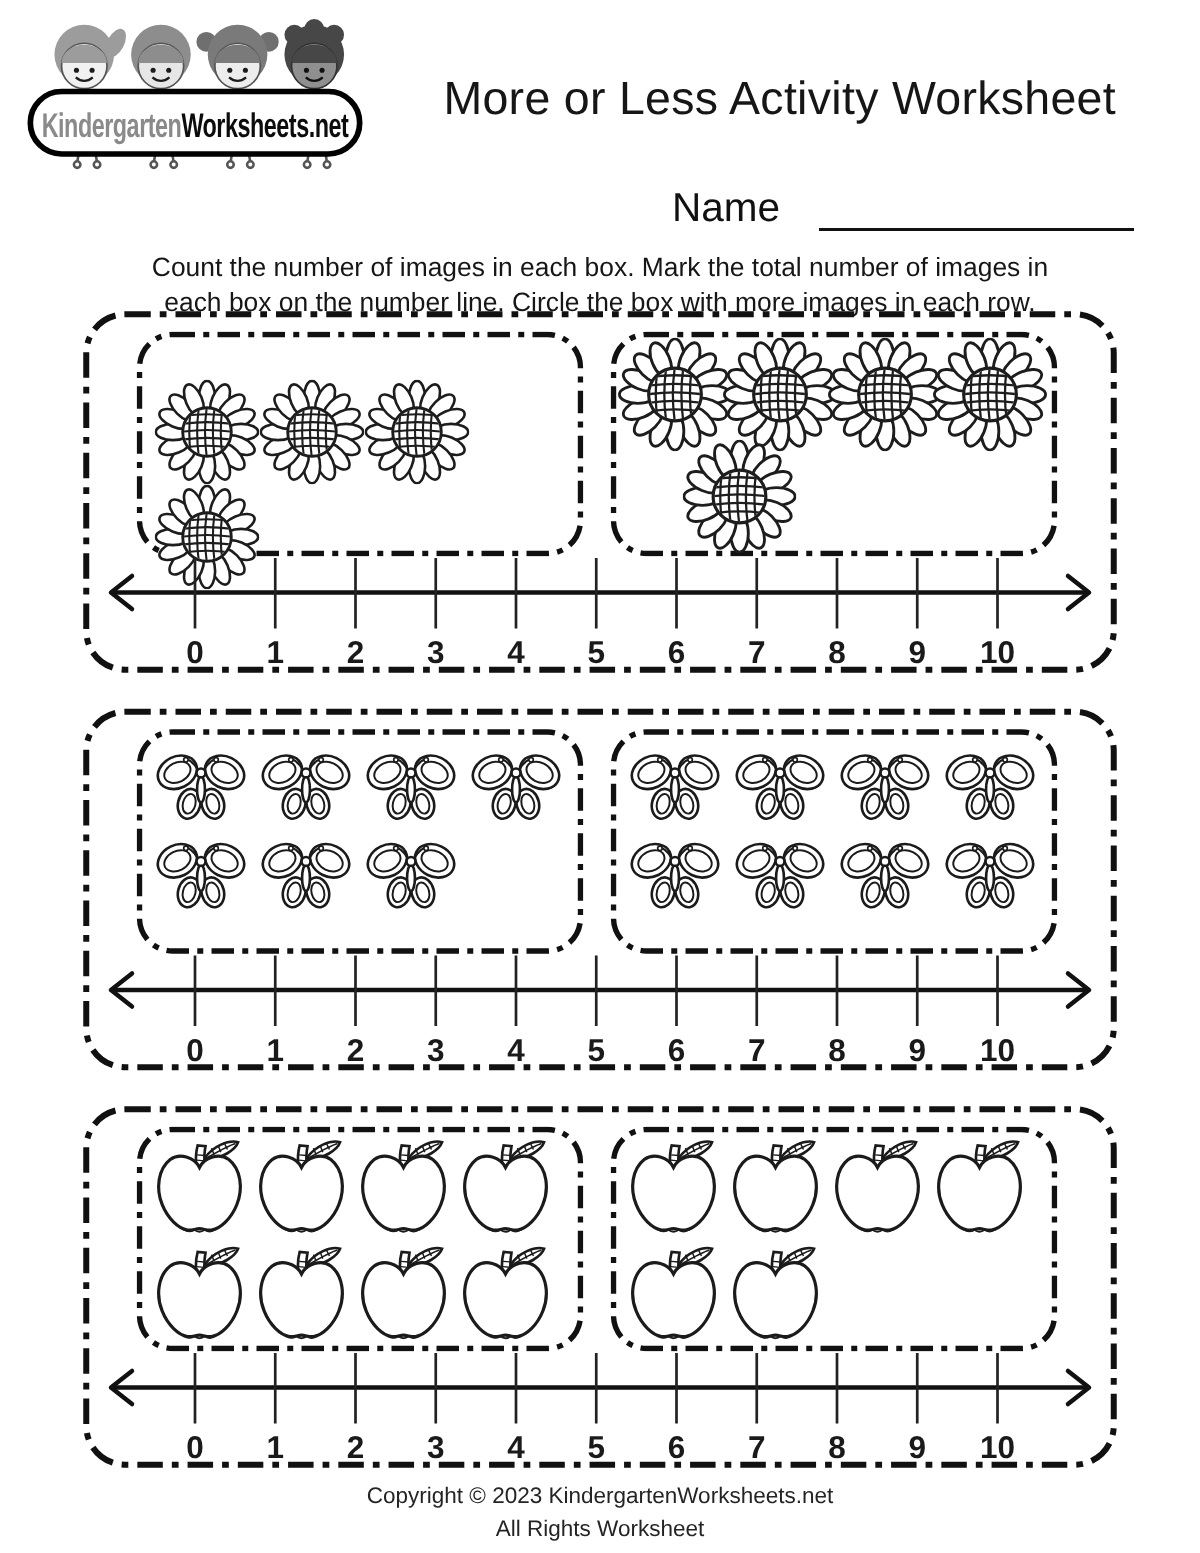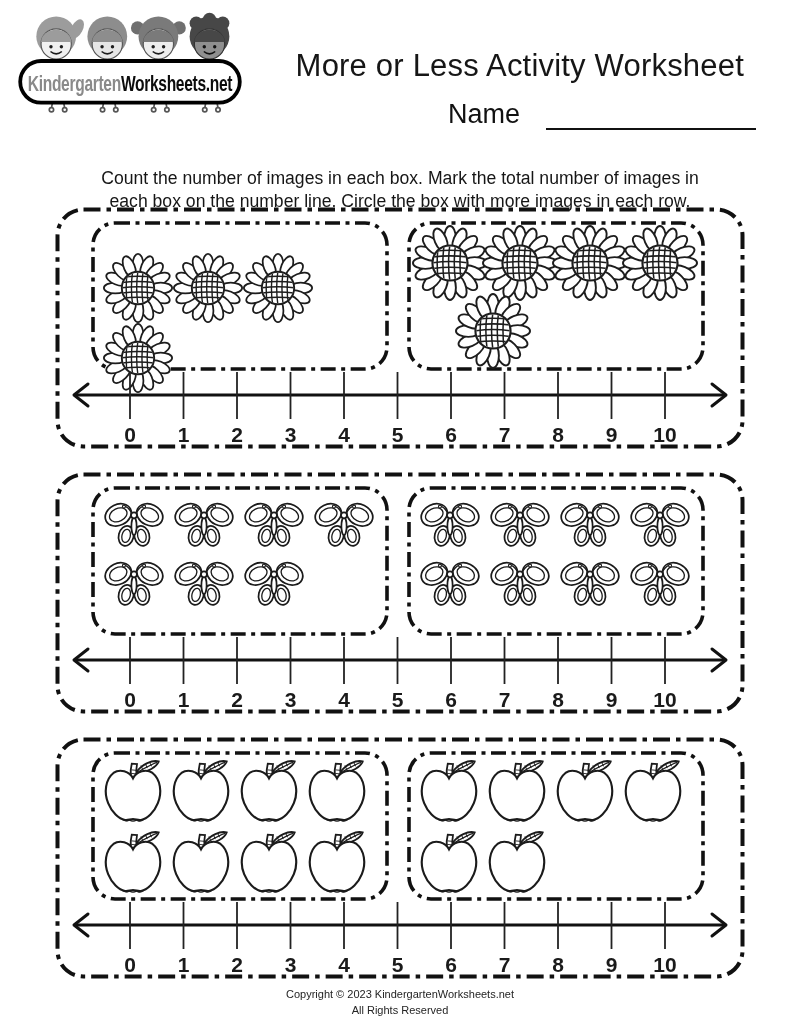--- a/index.html
+++ b/index.html
@@ -5,21 +5,21 @@
   html,body{margin:0;padding:0;background:#fff;}
   .page{
     position:relative;width:800px;height:1035px;background:#fff;overflow:hidden;
     font-family:"Liberation Sans","DejaVu Sans",sans-serif;color:#1a1a1a;
   }
   
   .logo-wrap{position:absolute;left:8px;top:8px;width:244px;height:106px;}
   .logo-wrap svg{display:block;width:244px;height:106px;}
   .site-url{position:absolute;left:30px;top:117px;font-size:15.5px;color:#5a5a5a;letter-spacing:.2px;}
   .page-title{position:absolute;right:40px;top:32px;margin:16px;font-size:31px;font-weight:400;color:#161616;letter-spacing:.2px;}
-  .name-row{position:absolute;left:448px;top:96px;width:308px;display:flex;align-items:flex-end;gap:24px;}
+  .name-row{position:absolute;left:448px;top:120px;width:308px;display:flex;align-items:flex-end;gap:24px;}
   .name-label{font-size:27px;color:#111;}
   .name-line{flex:1;border-bottom:2px solid #111;height:32px;margin-left:2px;}
   .instructions{position:absolute;left:40px;right:40px;top:151px;margin:16px;text-align:center;
     font-size:17.6px;line-height:1.3;color:#161616;}
   
   .rows{position:absolute;top:207px;left:55px;display:flex;flex-direction:column;gap:23px;}
   .activity-row{position:relative;width:690px;height:242px;}
   .dash-outer{position:absolute;left:0;top:0;}
   .boxes{position:absolute;top:14px;left:36px;display:flex;gap:18px;}
   .item-box{position:relative;width:298px;height:150px;}
@@ -33,21 +33,21 @@
   .row-sunflower .box-right .icon{width:76px;height:76px;margin:0 -3px;}
   .row-sunflower .box-right .icon:nth-child(5){margin-left:40px;margin-top:-8px;}
   .row-butterfly .icons{padding-top:5px;}
   .row-butterfly .icon{width:70px;height:57px;margin:1px 0;}
   .row-apple .icons{padding-top:2px;}
   .row-apple .icon{width:68px;height:71px;}
   .numberline{position:absolute;left:0;bottom:4px;}
   .numberline text{font-family:"Liberation Sans","DejaVu Sans",sans-serif;}
   
   .footer{position:absolute;top:987px;left:0;right:0;text-align:center;
-    font-size:11px;color:#242424;line-height:1.45;}
+    font-size:15px;color:#242424;line-height:1.45;}
   .hidden-defs{position:absolute;width:0;height:0;overflow:hidden;}
 </style>
 </head>
 <body>
 
 <svg class="hidden-defs" aria-hidden="true">
   <defs>
     <clipPath id="sun-center-clip">
         <circle cx="40" cy="40" r="17.5"></circle>
       </clipPath>
@@ -456,15 +456,15 @@
           <line x1="556.5" y1="5" x2="556.5" y2="52" stroke="#222" stroke-width="1.8"></line>
           <text x="556.5" y="75" text-anchor="middle" font-size="21" font-weight="bold" fill="#1a1a1a">9</text>
           <line x1="610" y1="5" x2="610" y2="52" stroke="#222" stroke-width="1.8"></line>
           <text x="610" y="75" text-anchor="middle" font-size="21" font-weight="bold" fill="#1a1a1a">10</text>
         </svg>
   </section>
     </main>
 
   <div class="footer">
     <div>Copyright © 2023 KindergartenWorksheets.net</div>
-    <div>All Rights Reserved</div>
+    <div>All Rights Worksheet</div>
   </div>
 </div>
 
 </body></html>

